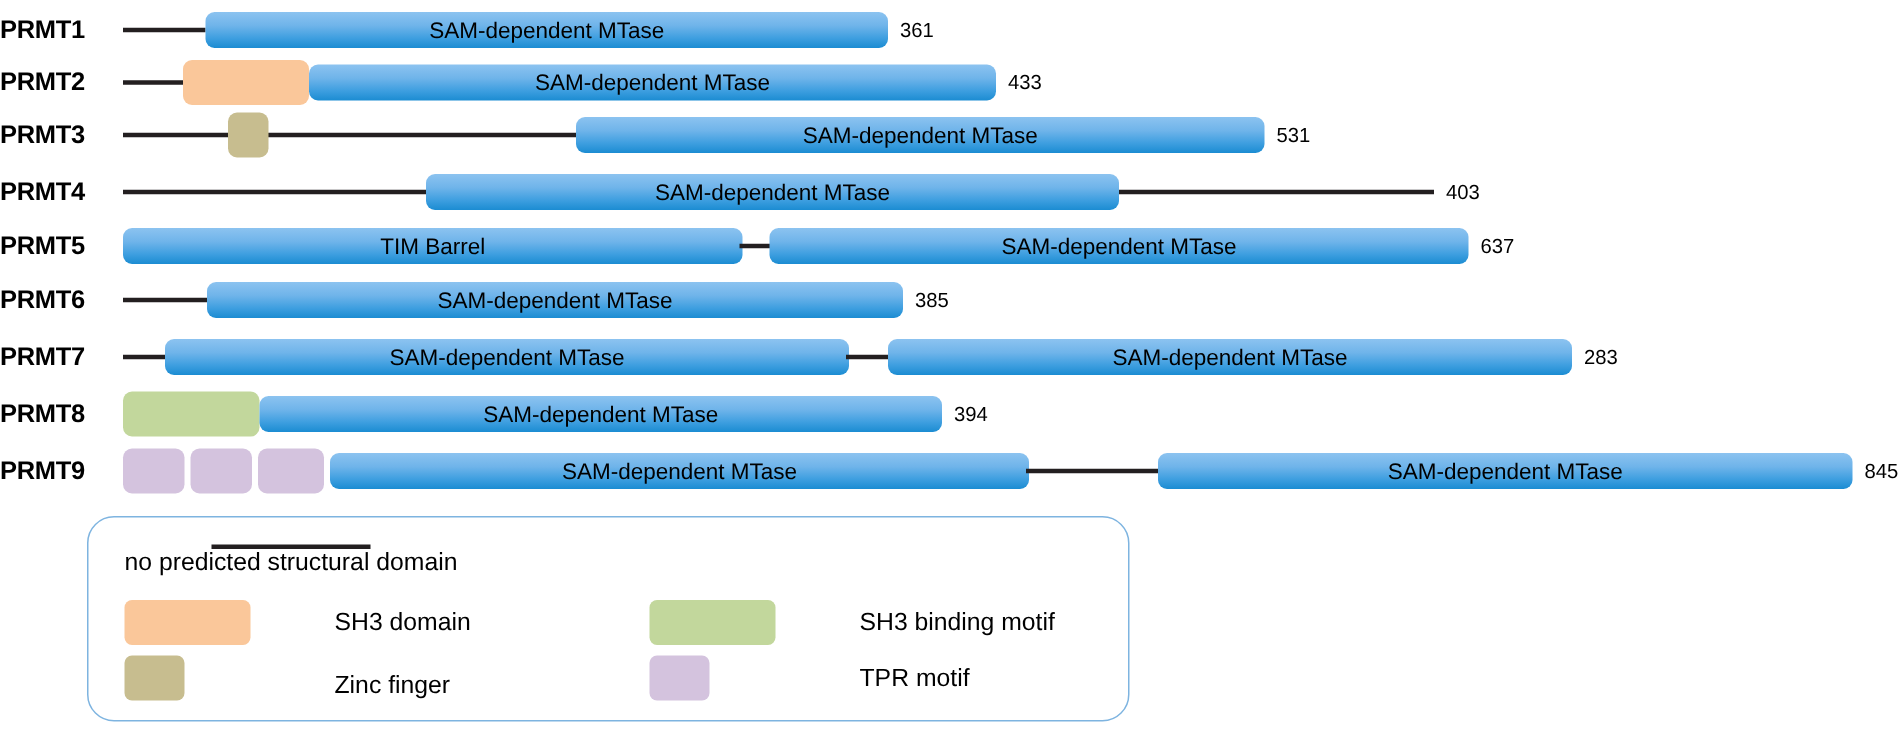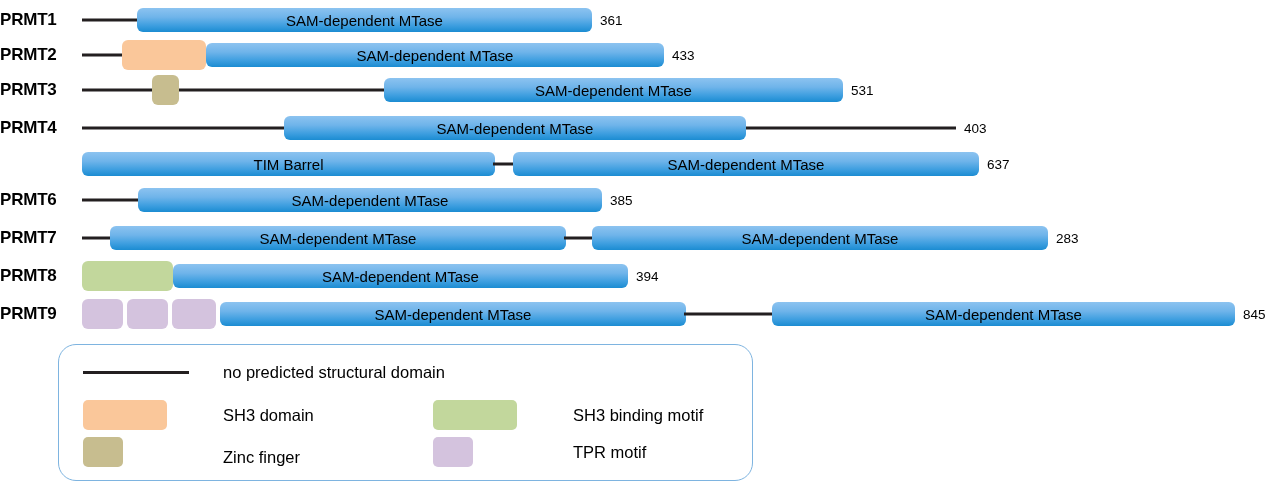--- a/index.html
+++ b/index.html
@@ -99,20 +99,21 @@
       <div class="track">
         <div class="line" style="left: 6px; width: 202px;"></div>
         <div class="blk mtase" style="left: 208px; width: 462px;">
           <span>SAM-dependent MTase</span>
         </div>
         <div class="line" style="left: 670px; width: 210px;"></div>
         <div class="endnum" style="left: 888px;">403</div>
       </div>
     </div>
     <div class="row" style="top: 146px;">
+      <div class="plabel">PRMT5</div>
       <div class="track">
         <div class="blk tim" style="left: 6px; width: 413px;">
           <span>TIM Barrel</span>
         </div>
         <div class="line" style="left: 417px; width: 22px;"></div>
         <div class="blk mtase" style="left: 437px; width: 466px;">
           <span>SAM-dependent MTase</span>
         </div>
         <div class="endnum" style="left: 911px;">637</div>
       </div>
@@ -163,21 +164,21 @@
         <div class="line" style="left: 608px; width: 90px;"></div>
         <div class="blk mtase" style="left: 696px; width: 463px;">
           <span>SAM-dependent MTase</span>
         </div>
         <div class="endnum" style="left: 1167px;">845</div>
       </div>
     </div>
   </div>
 
 <div id="legend" style="border-color: rgb(126, 180, 224);">
-    <div class="lg-item" style="left: 24px; top: 18px;">
+    <div class="lg-item" style="left: 24px; top: 18px; flex-direction: column;">
       <div class="lg-line" style="flex: 0 0 auto;"></div>
       <div style="width: 34px; flex: 0 0 auto;"></div>
       <div class="lg-text">no predicted structural domain</div>
     </div>
     <div class="lg-item" style="left: 24px; top: 55px;">
       <div class="lg-swatch" style="background: rgb(250, 199, 154); width: 84px; height: 30px; flex: 0 0 auto;"></div>
       <div style="width: 56px; flex: 0 0 auto;"></div>
       <div class="lg-text">SH3 domain</div>
     </div>
     <div class="lg-item" style="left: 24px; top: 92px; align-items: flex-end;">

